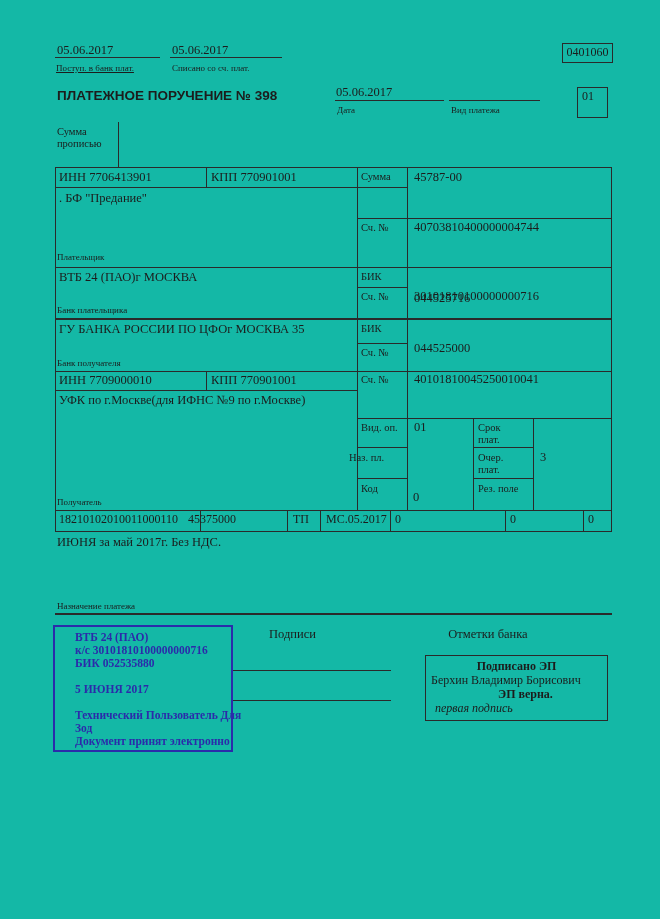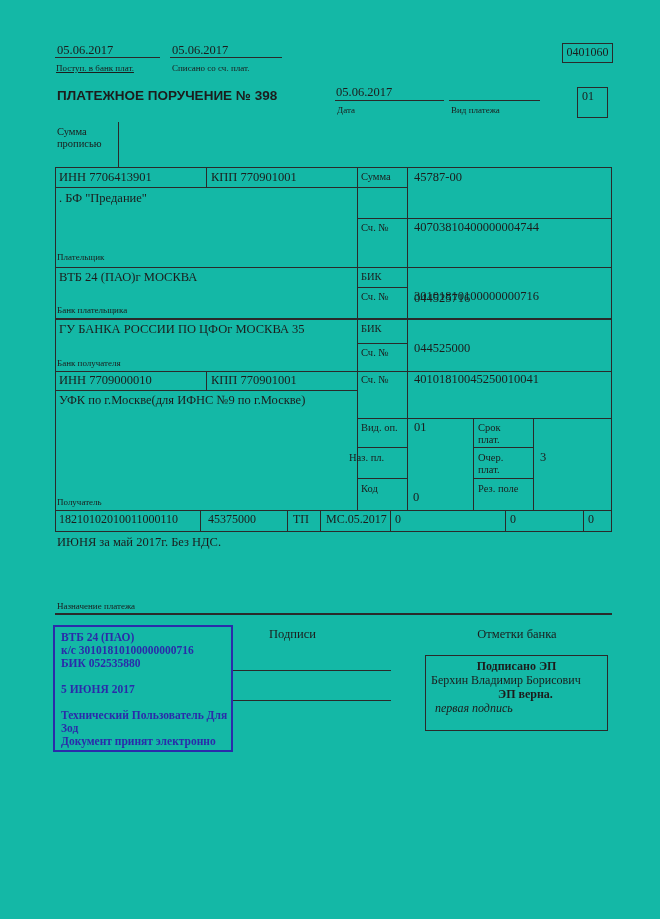--- a/index.html
+++ b/index.html
@@ -12,22 +12,22 @@
   .wrap{white-space:normal;}
   .lbl{position:absolute;font-size:9px;line-height:10px;white-space:nowrap;}
   .cl{position:absolute;font-size:10.5px;line-height:12px;}
   .title{position:absolute;font-family:"Liberation Sans", sans-serif;font-weight:bold;
          font-size:13.5px;white-space:nowrap;}
   .box{position:absolute;border:1px solid #2a2a2a;box-sizing:border-box;}
   .uline{position:absolute;border-bottom:1px solid #2a2a2a;}
   .stamp{position:absolute;left:53px;top:625px;width:180px;height:127px;
          border:2px solid #2b2baa;box-sizing:border-box;color:#2b2baa;
          font-weight:bold;font-size:11.5px;padding:4px 6px;}
-  .stamp-line{min-height:13px;line-height:13px;white-space:nowrap;}
-  .esign{position:absolute;left:425px;top:655px;width:183px;height:76px;
+  .stamp-line{min-height:13px;line-height:13px;white-space:nowrap;margin-left:14px;}
+  .esign{position:absolute;left:425px;top:655px;width:183px;height:66px;
          border:1.5px solid #2a2a2a;box-sizing:border-box;font-size:12px;line-height:14px;}
   .center{text-align:center;}
 </style>
 </head>
 <body>
 
 <div class="page">
 
   <div class="uline" style="left:55px;top:43px;width:105px;height:14px;">
     <div class="txt" style="left:2px;top:0;">05.06.2017</div>
@@ -132,21 +132,21 @@
 
   <div class="cl" style="left:349px;top:452px;">Наз. пл.</div>
   <div class="cl wrap" style="left:478px;top:452px;width:42px;">Очер. плат.</div>
   <div class="txt" style="left:540px;top:450px;">3</div>
 
   <div class="cl" style="left:361px;top:483px;">Код</div>
   <div class="txt" style="left:413px;top:490px;">0</div>
   <div class="cl wrap" style="left:478px;top:483px;width:50px;">Рез. поле</div>
 
   <div class="txt" style="left:59px;top:512px;font-size:12px;">18210102010011000110</div>
-  <div class="txt" style="left:208px;top:512px;font-size:12px;">45375000</div>
+  <div class="txt" style="left:188px;top:512px;font-size:12px;">45375000</div>
   <div class="txt" style="left:293px;top:512px;font-size:12px;">ТП</div>
   <div class="txt" style="left:326px;top:512px;font-size:12px;">МС.05.2017</div>
   <div class="txt" style="left:395px;top:512px;font-size:12px;">0</div>
   <div class="txt" style="left:510px;top:512px;font-size:12px;">0</div>
   <div class="txt" style="left:588px;top:512px;font-size:12px;">0</div>
 
   <div class="txt" style="left:57px;top:535px;">ИЮНЯ за май 2017г. Без НДС.</div>
   <div class="lbl" style="left:57px;top:601px;">Назначение платежа</div>
   <div class="hl2" style="left:55px;top:613px;width:557px;"></div>
 
@@ -156,21 +156,21 @@
     <div class="stamp-line">БИК 052535880</div>
     <div class="stamp-line"></div>
     <div class="stamp-line">5 ИЮНЯ 2017</div>
     <div class="stamp-line"></div>
     <div class="stamp-line">Технический Пользователь Для</div>
     <div class="stamp-line">Зод</div>
     <div class="stamp-line">Документ принят электронно</div>
   </div>
 
   <div class="txt center" style="left:235px;top:627px;width:115px;">Подписи</div>
-  <div class="txt center" style="left:437px;top:627px;width:160px;">Отметки банка</div>
+  <div class="txt center" style="left:408px;top:627px;width:160px;">Отметки банка</div>
 
   <div class="hl" style="left:233px;top:670px;width:158px;"></div>
   <div class="hl" style="left:233px;top:700px;width:158px;"></div>
 
   <div class="esign">
     <div class="center" style="font-weight:bold;margin-top:3px;">Подписано ЭП</div>
     <div style="padding-left:5px;">Берхин Владимир Борисович</div>
     <div style="padding-left:72px;font-weight:bold;">ЭП верна.</div>
     <div style="padding-left:9px;font-style:italic;">первая подпись</div>
   </div>

